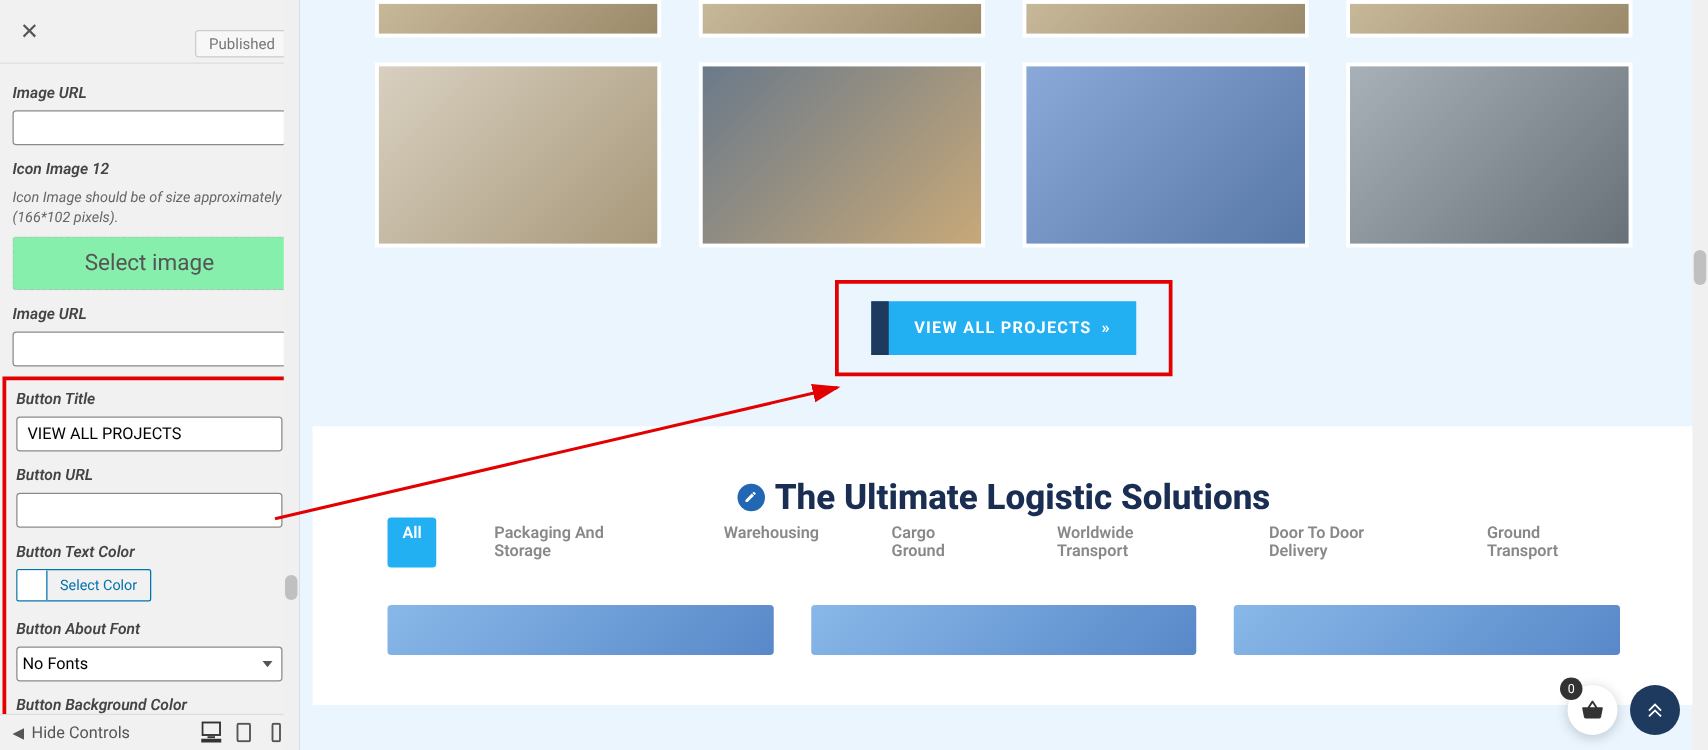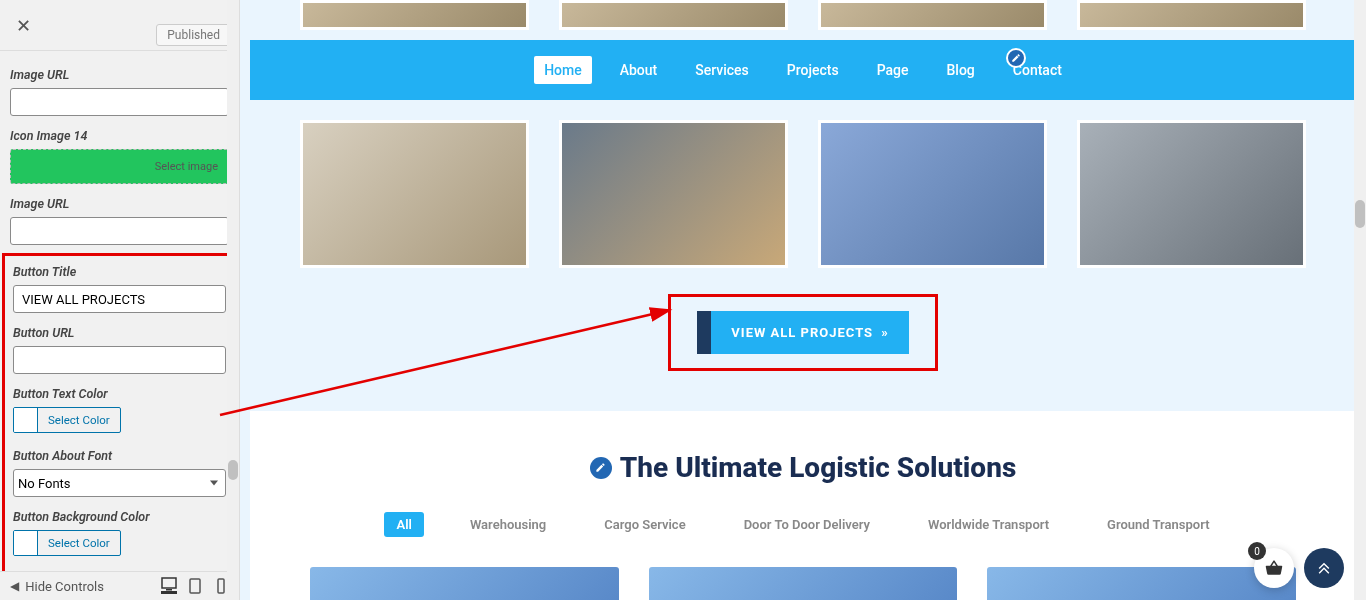--- a/index.html
+++ b/index.html
@@ -9,21 +9,21 @@
     .sidebar { width: 240px; background: #f1f1f1; border-right: 1px solid #ddd; display: flex; flex-direction: column; position: relative; }
     .sidebar-top { display: flex; align-items: center; padding: 4px 8px; border-bottom: 1px solid #ddd; }
     .close-btn { font-size: 18px; color: #555; cursor: pointer; padding: 4px 8px; }
     .published-btn { margin-left: auto; padding: 3px 10px; border: 1px solid #ccc; background: #f7f7f7; color: #777; font-size: 12px; border-radius: 3px; margin-top: 20px; }
     
     .sidebar-content { flex: 1; overflow-y: auto; padding: 8px 10px; }
     .field-label { font-size: 12.5px; font-weight: 600; color: #444; margin-top: 12px; margin-bottom: 6px; display: block; font-style: italic; }
     .field-label:first-child { margin-top: 8px; }
     .field-help { font-size: 11.5px; font-style: italic; color: #666; margin-bottom: 8px; line-height: 1.4; }
     .text-input { width: 100%; padding: 4px 8px; border: 1px solid #8a8a8a; border-radius: 3px; font-size: 13px; height: 28px; background: #fff; }
-    .select-image-btn { width: 100%; padding: 10px; border: 1px dashed #bbb; background: #22c55e; text-align: right; font-size: 11px; color: #555; border-radius: 3px; }
+    .select-image-btn { width: 100%; padding: 10px; border: 1px dashed #bbb; background: #86efac; text-align: center; font-size: 18px; color: #555; border-radius: 3px; }
     
     .color-picker { display: inline-flex; border: 1px solid #0073aa; border-radius: 2px; overflow: hidden; justify-content: flex-end; }
     .color-swatch { width: 24px; height: 24px; background: #fff; border-right: 1px solid #0073aa; }
     .select-color-btn { padding: 0 10px; font-size: 11.5px; color: #0073aa; display: flex; align-items: center; }
     
     .font-select { width: 100%; padding: 4px 4px; border: 1px solid #8a8a8a; border-radius: 3px; font-size: 13px; height: 28px; background: #fff; appearance: none; position: relative; }
     .select-wrap { position: relative; }
     .select-wrap::after { content: ""; position: absolute; right: 8px; top: 50%; transform: translateY(-50%); width: 0; height: 0; border-left: 4px solid transparent; border-right: 4px solid transparent; border-top: 5px solid #555; pointer-events: none; }
     
     .red-box { border: 3px solid #e30000; margin: 8px -8px 8px -8px; padding: 8px 8px 12px 8px; }
@@ -52,21 +52,21 @@
     .thumb-row.tall .thumb:nth-child(2) { background: linear-gradient(135deg, #6a7a8a, #c8a878); }
     .thumb-row.tall .thumb:nth-child(3) { background: linear-gradient(135deg, #8aa8d8, #5878a8); }
     .thumb-row.tall .thumb:nth-child(4) { background: linear-gradient(135deg, #a8b0b8, #687078); }
     
     .view-all-box { border: 3px solid #e30000; display: inline-block; padding: 14px 26px; margin: 16px auto 40px; }
     .view-all-wrap { text-align: center; position: relative; }
     .view-all-btn { display: inline-flex; align-items: center; gap: 8px; background: #22b0f3; color: #fff; padding: 14px 20px; font-size: 13px; font-weight: 700; letter-spacing: 1px; border-left: 14px solid #1e3a5f; }
     .chevrons { font-size: 13px; }
     
     .white-section { background: #fff; margin: 0 10px; padding: 40px 60px; }
-    .section-title { text-align: center; font-size: 28px; font-weight: 800; color: #1a2d52; margin-bottom: 28px; display: flex; align-items: center; justify-content: center; gap: 8px; }
+    .section-title { text-align: center; font-size: 28px; font-weight: 800; color: #1a2d52; display: flex; align-items: center; justify-content: center; gap: 8px; }
     .title-bubble { width: 22px; height: 22px; border-radius: 50%; background: #2267b3; display: inline-flex; align-items: center; justify-content: center; }
     .title-bubble svg { width: 11px; height: 11px; fill: #fff; }
     
     .filter-tabs { display: flex; justify-content: center; gap: 34px; margin-bottom: 30px; }
     .filter-tab { font-size: 13px; font-weight: 600; color: #888; padding: 5px 12px; }
     .filter-tab.active { background: #22b0f3; color: #fff; border-radius: 3px; }
     
     .service-row { display: flex; gap: 30px; }
     .service-card { flex: 1; height: 40px; background: linear-gradient(135deg, #88b8e8, #5888c8); border-radius: 3px; }
     
@@ -85,21 +85,22 @@
 <div class="sidebar">
   <div class="sidebar-top">
     <span class="close-btn">✕</span>
     <button class="published-btn">Published</button>
   </div>
 
   <div class="sidebar-content">
     <label class="field-label">Image URL</label>
     <input class="text-input" type="text" style="">
     
-    <label class="field-label">Icon Image 14</label>
+    <label class="field-label">Icon Image 12</label>
+    <div class="field-help">Icon Image should be of size approximately (166*102 pixels).</div>
     <button class="select-image-btn">Select image</button>
     
     <label class="field-label">Image URL</label>
     <input class="text-input" type="text" style="">
     
     <div class="red-box">
       <label class="field-label" style="margin-top:0">Button Title</label>
       <input class="text-input" type="text" value="VIEW ALL PROJECTS" style="">
       
       <label class="field-label">Button URL</label>
@@ -160,34 +161,20 @@
 
   <div class="thumb-rows">
     <div class="thumb-row">
       <div class="thumb"></div>
       <div class="thumb"></div>
       <div class="thumb"></div>
       <div class="thumb"></div>
     </div>
   </div>
 
-  <div class="nav-bar">
-    <span class="nav-item active">Home</span>
-    <span class="nav-item">About</span>
-    <span class="nav-item">Services</span>
-    <span class="nav-item">Projects</span>
-    <span class="nav-item">Page</span>
-    <span class="nav-item">Blog</span>
-    <span class="nav-item">Contact</span>
-    <span class="edit-bubble nav-edit">
-      <svg viewBox="0 0 24 24">
-          <path d="M3 17.25V21h3.75L17.81 9.94l-3.75-3.75L3 17.25zM20.71 7.04a1 1 0 0 0 0-1.41l-2.34-2.34a1 1 0 0 0-1.41 0l-1.83 1.83 3.75 3.75 1.83-1.83z"></path>
-        </svg>
-    </span>
-  </div>
 
   <div class="thumb-rows" style="margin-top:20px;">
     <div class="thumb-row tall">
       <div class="thumb"></div>
       <div class="thumb"></div>
       <div class="thumb"></div>
       <div class="thumb"></div>
     </div>
   </div>
 
@@ -204,24 +191,25 @@
     <h2 class="section-title">
       <span class="title-bubble">
         <svg viewBox="0 0 24 24">
             <path d="M3 17.25V21h3.75L17.81 9.94l-3.75-3.75L3 17.25zM20.71 7.04a1 1 0 0 0 0-1.41l-2.34-2.34a1 1 0 0 0-1.41 0l-1.83 1.83 3.75 3.75 1.83-1.83z"></path>
           </svg>
       </span>
       <span>The Ultimate Logistic Solutions</span>
     </h2>
     <div class="filter-tabs">
       <span class="filter-tab active">All</span>
+      <span class="filter-tab">Packaging And Storage</span>
       <span class="filter-tab">Warehousing</span>
-      <span class="filter-tab">Cargo Service</span>
+      <span class="filter-tab">Cargo Ground</span>
+      <span class="filter-tab">Worldwide Transport</span>
       <span class="filter-tab">Door To Door Delivery</span>
-      <span class="filter-tab">Worldwide Transport</span>
       <span class="filter-tab">Ground Transport</span>
     </div>
     <div class="service-row">
       <div class="service-card"></div>
       <div class="service-card"></div>
       <div class="service-card"></div>
     </div>
   </div>
 
   <div class="floating-cart">

